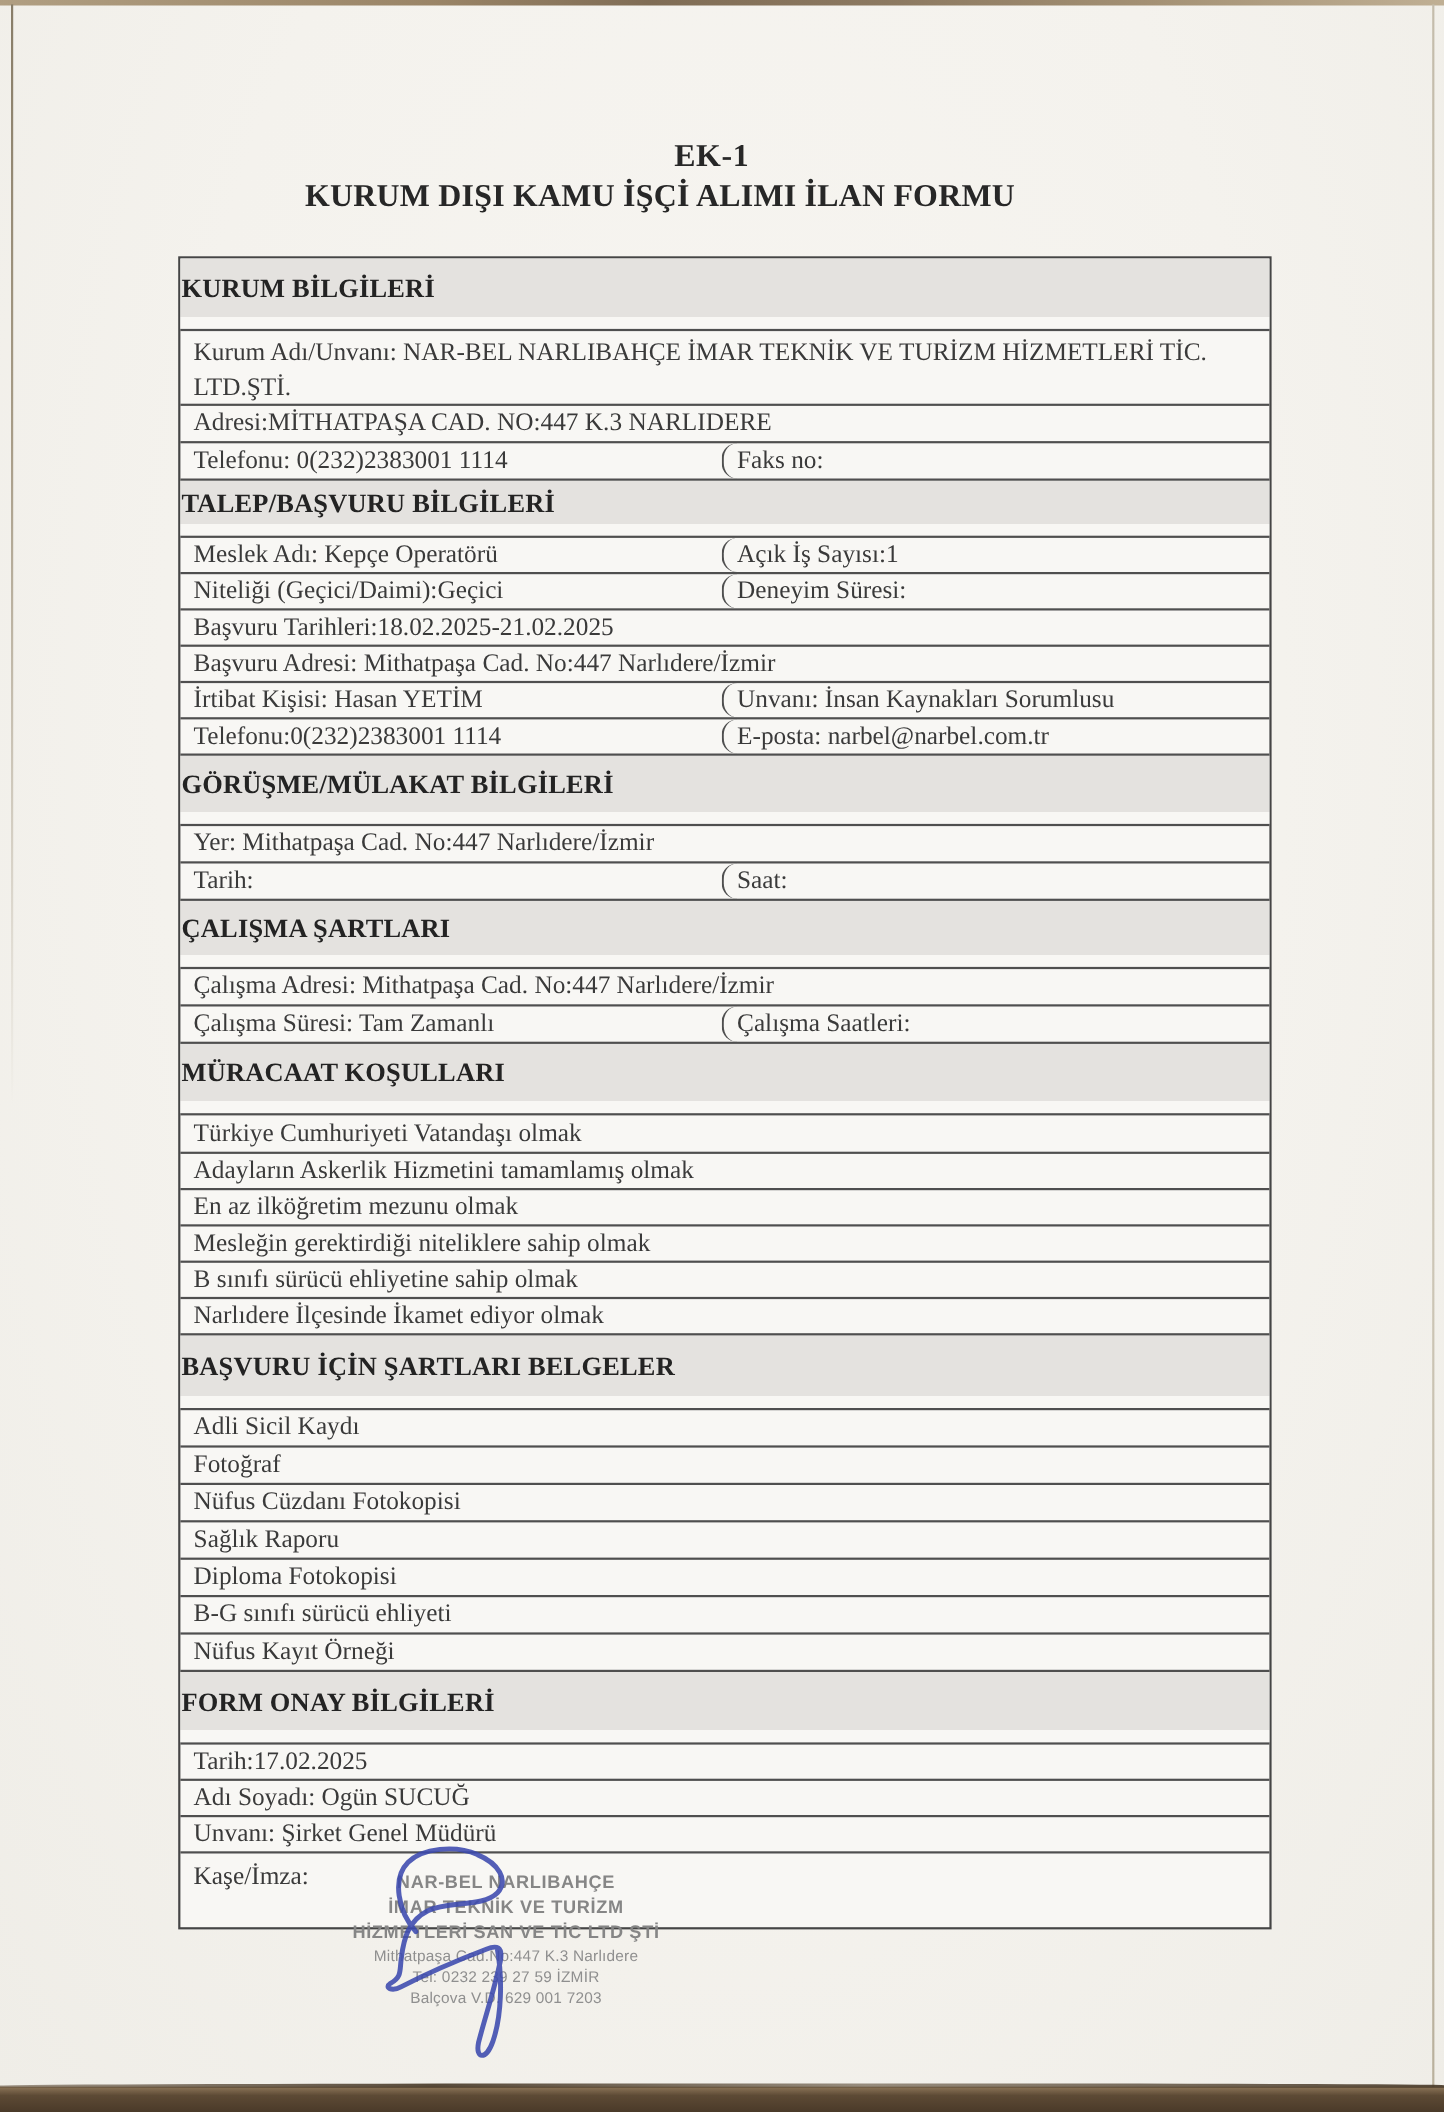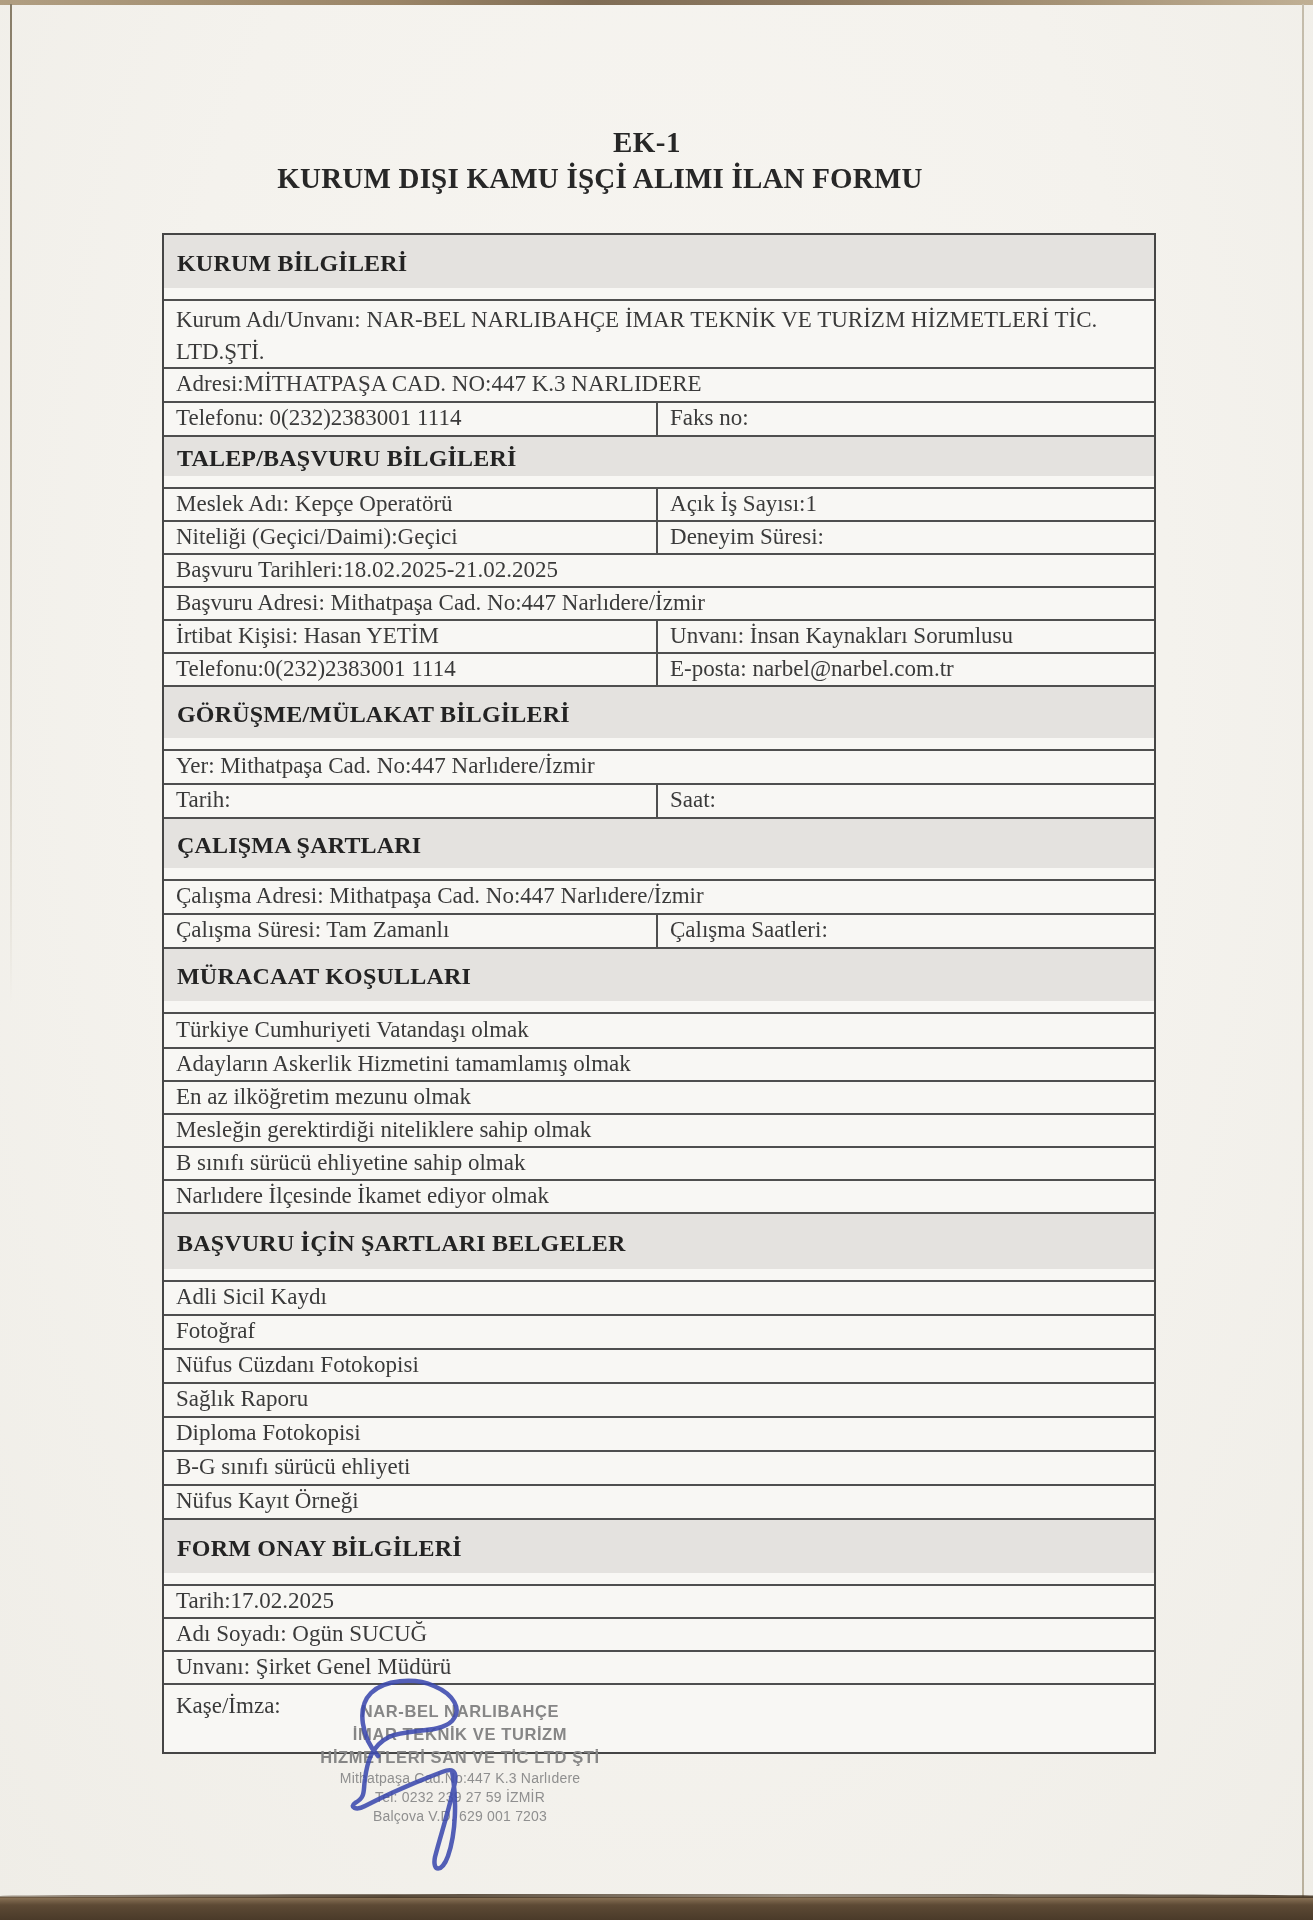--- a/index.html
+++ b/index.html
@@ -55,27 +55,27 @@
     position:relative;box-sizing:border-box;
     border-top:2px solid #4f4f4f;
     display:flex;align-items:stretch;
   }
   .row:first-child{border-top:none;}
   .row.section{
     background:linear-gradient(#e4e2df 0%, #e4e2df calc(100% - 11px), #f8f7f4 calc(100% - 11px));
     align-items:center;
   }
   .row.section .sec-label{
-    padding:0 0 8px 13px;
+    padding:0 0 8px 1px;
     font-size:24px;font-weight:bold;color:#232323;letter-spacing:.2px;
   }
   .cell{
     display:flex;align-items:center;box-sizing:border-box;
     padding:0 10px 2px 12px;
-    font-size:23px;color:#3a3a3a;
+    font-size:23px;color:#3a3a3a;border-radius:14px;
   }
   .cell.full{width:100%;}
   .cell.left{width:49.7%;}
   .cell.right{width:50.3%;border-left:2px solid #4f4f4f;}
   .cell.wrap{align-items:flex-start;padding-top:3px;line-height:32px;display:block;}
   
   .stamp{
     position:absolute;left:295px;top:1700px;width:330px;
     text-align:center;
     font-family:"Liberation Sans","DejaVu Sans",sans-serif;

